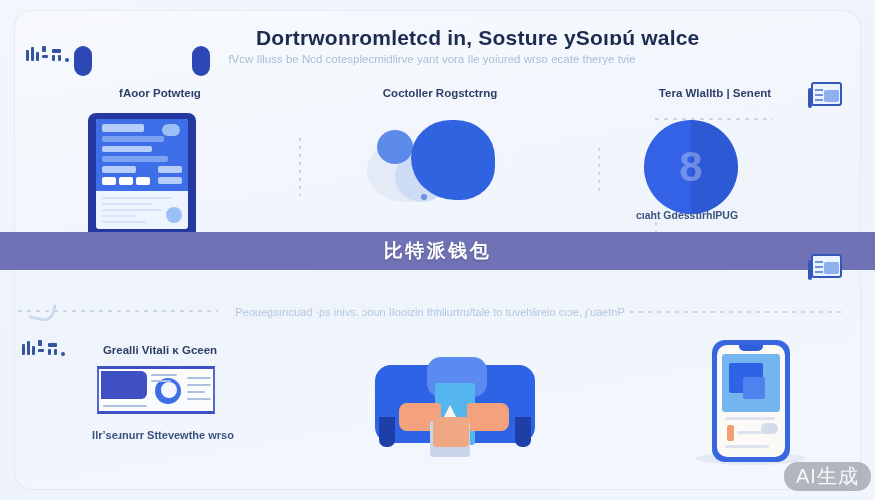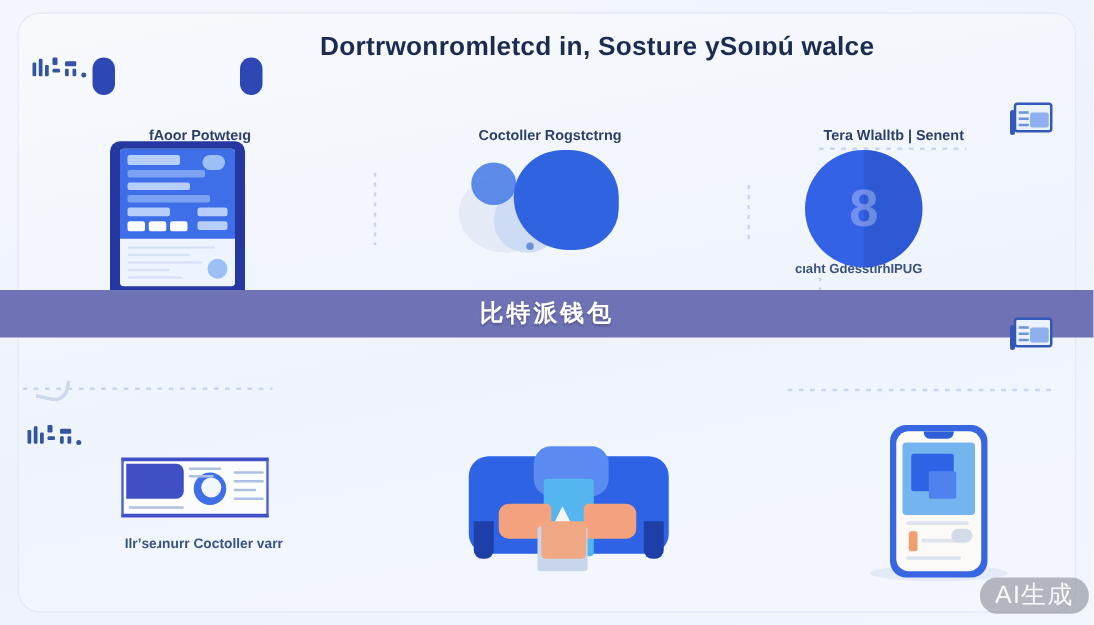--- a/index.html
+++ b/index.html
@@ -64,21 +64,20 @@
   }
 
   
   .col-label {
     position: absolute;
     font-size: 11.5px;
     font-weight: 700;
     color: #2d3f66;
     text-align: center;
     white-space: nowrap;
-    margin-top: 16px;
   }
   .col-caption {
     position: absolute;
     font-size: 10.5px;
     font-weight: 700;
     color: #3a537f;
     text-align: center;
     white-space: nowrap;
   }
   .c1-label { left: 60px;  top: 87px;  width: 200px; }
@@ -504,20 +503,21 @@
 </style>
 </head>
 <body>
 
 <div class="stage">
 
   <div class="panel"></div>
   <div class="panel-seam"></div>
 
   <div class="title">Dortrwonromletcd in, Sosture ySoıɒú walce</div>
+  <div class="subtitle">fVcw Illuss be Ncd cotesplecmidlirve yant vora Ile yoiured wrso ecate therye tvie</div>
 
   <div class="glyph-cluster gc-top">
     <div class="gc-bar" style="left:2px;  top:6px;  width:3px;  height:11px;"></div>
     <div class="gc-bar" style="left:7px;  top:3px;  width:3px;  height:14px;"></div>
     <div class="gc-bar" style="left:12px; top:8px;  width:3px;  height:9px;"></div>
     <div class="gc-bar" style="left:18px; top:2px;  width:4px;  height:6px;"></div>
     <div class="gc-bar" style="left:18px; top:11px; width:6px;  height:3px;"></div>
     <div class="gc-bar" style="left:28px; top:5px;  width:9px;  height:4px;"></div>
     <div class="gc-bar" style="left:28px; top:11px; width:3px;  height:6px;"></div>
     <div class="gc-bar" style="left:34px; top:11px; width:3px;  height:6px;"></div>
@@ -581,20 +581,21 @@
 
   <div class="circle-badge">
     <div class="cb-shade"></div>
     <div class="cb-glyph">8</div>
   </div>
 
   <div class="banner">
     <span class="banner-text">比特派钱包</span>
   </div>
 
+  <div class="b-line b-line-2">Peouegsırıcuad ·ps inivs. ɔoun IIooizin thhliurtru/tale to tuvehlireio cıɔe, ȷʼuaetnP</div>
 
   <div class="mini-window mw-bot">
     <div class="mw-stem"></div>
     <div class="mw-frame"></div>
     <div class="mw-line" style="top:7px;"></div>
     <div class="mw-line" style="top:12px;"></div>
     <div class="mw-line" style="top:17px;"></div>
     <div class="mw-fill"></div>
   </div>
 
@@ -605,21 +606,22 @@
     <div class="gc-bar" style="left:7px;  top:3px;  width:3px;  height:14px;"></div>
     <div class="gc-bar" style="left:12px; top:8px;  width:3px;  height:9px;"></div>
     <div class="gc-bar" style="left:18px; top:2px;  width:4px;  height:6px;"></div>
     <div class="gc-bar" style="left:18px; top:11px; width:6px;  height:3px;"></div>
     <div class="gc-bar" style="left:28px; top:5px;  width:9px;  height:4px;"></div>
     <div class="gc-bar" style="left:28px; top:11px; width:3px;  height:6px;"></div>
     <div class="gc-bar" style="left:34px; top:11px; width:3px;  height:6px;"></div>
     <div class="gc-bar" style="left:41px; top:14px; width:4px;  height:4px; border-radius:50%;"></div>
   </div>
 
-  <div class="bl-caption">Ilrʼseɹnurr Coctoller varr</div>
+  <div class="bl-label">Grealli Vitali ᴋ Gceen</div>
+  <div class="bl-caption">Ilrʼseɹnurr Sttevewthe wrso</div>
 
   <div class="chart-card">
     <div class="cc-block"></div>
     <div class="cc-pie"></div>
     <div class="cc-line" style="left:52px; top:5px;  width:26px;"></div>
     <div class="cc-line" style="left:52px; top:11px; width:20px;"></div>
     <div class="cc-line" style="left:88px; top:8px;  width:24px;"></div>
     <div class="cc-line" style="left:88px; top:15px; width:24px;"></div>
     <div class="cc-line" style="left:88px; top:22px; width:18px;"></div>
     <div class="cc-line" style="left:88px; top:29px; width:24px;"></div>

